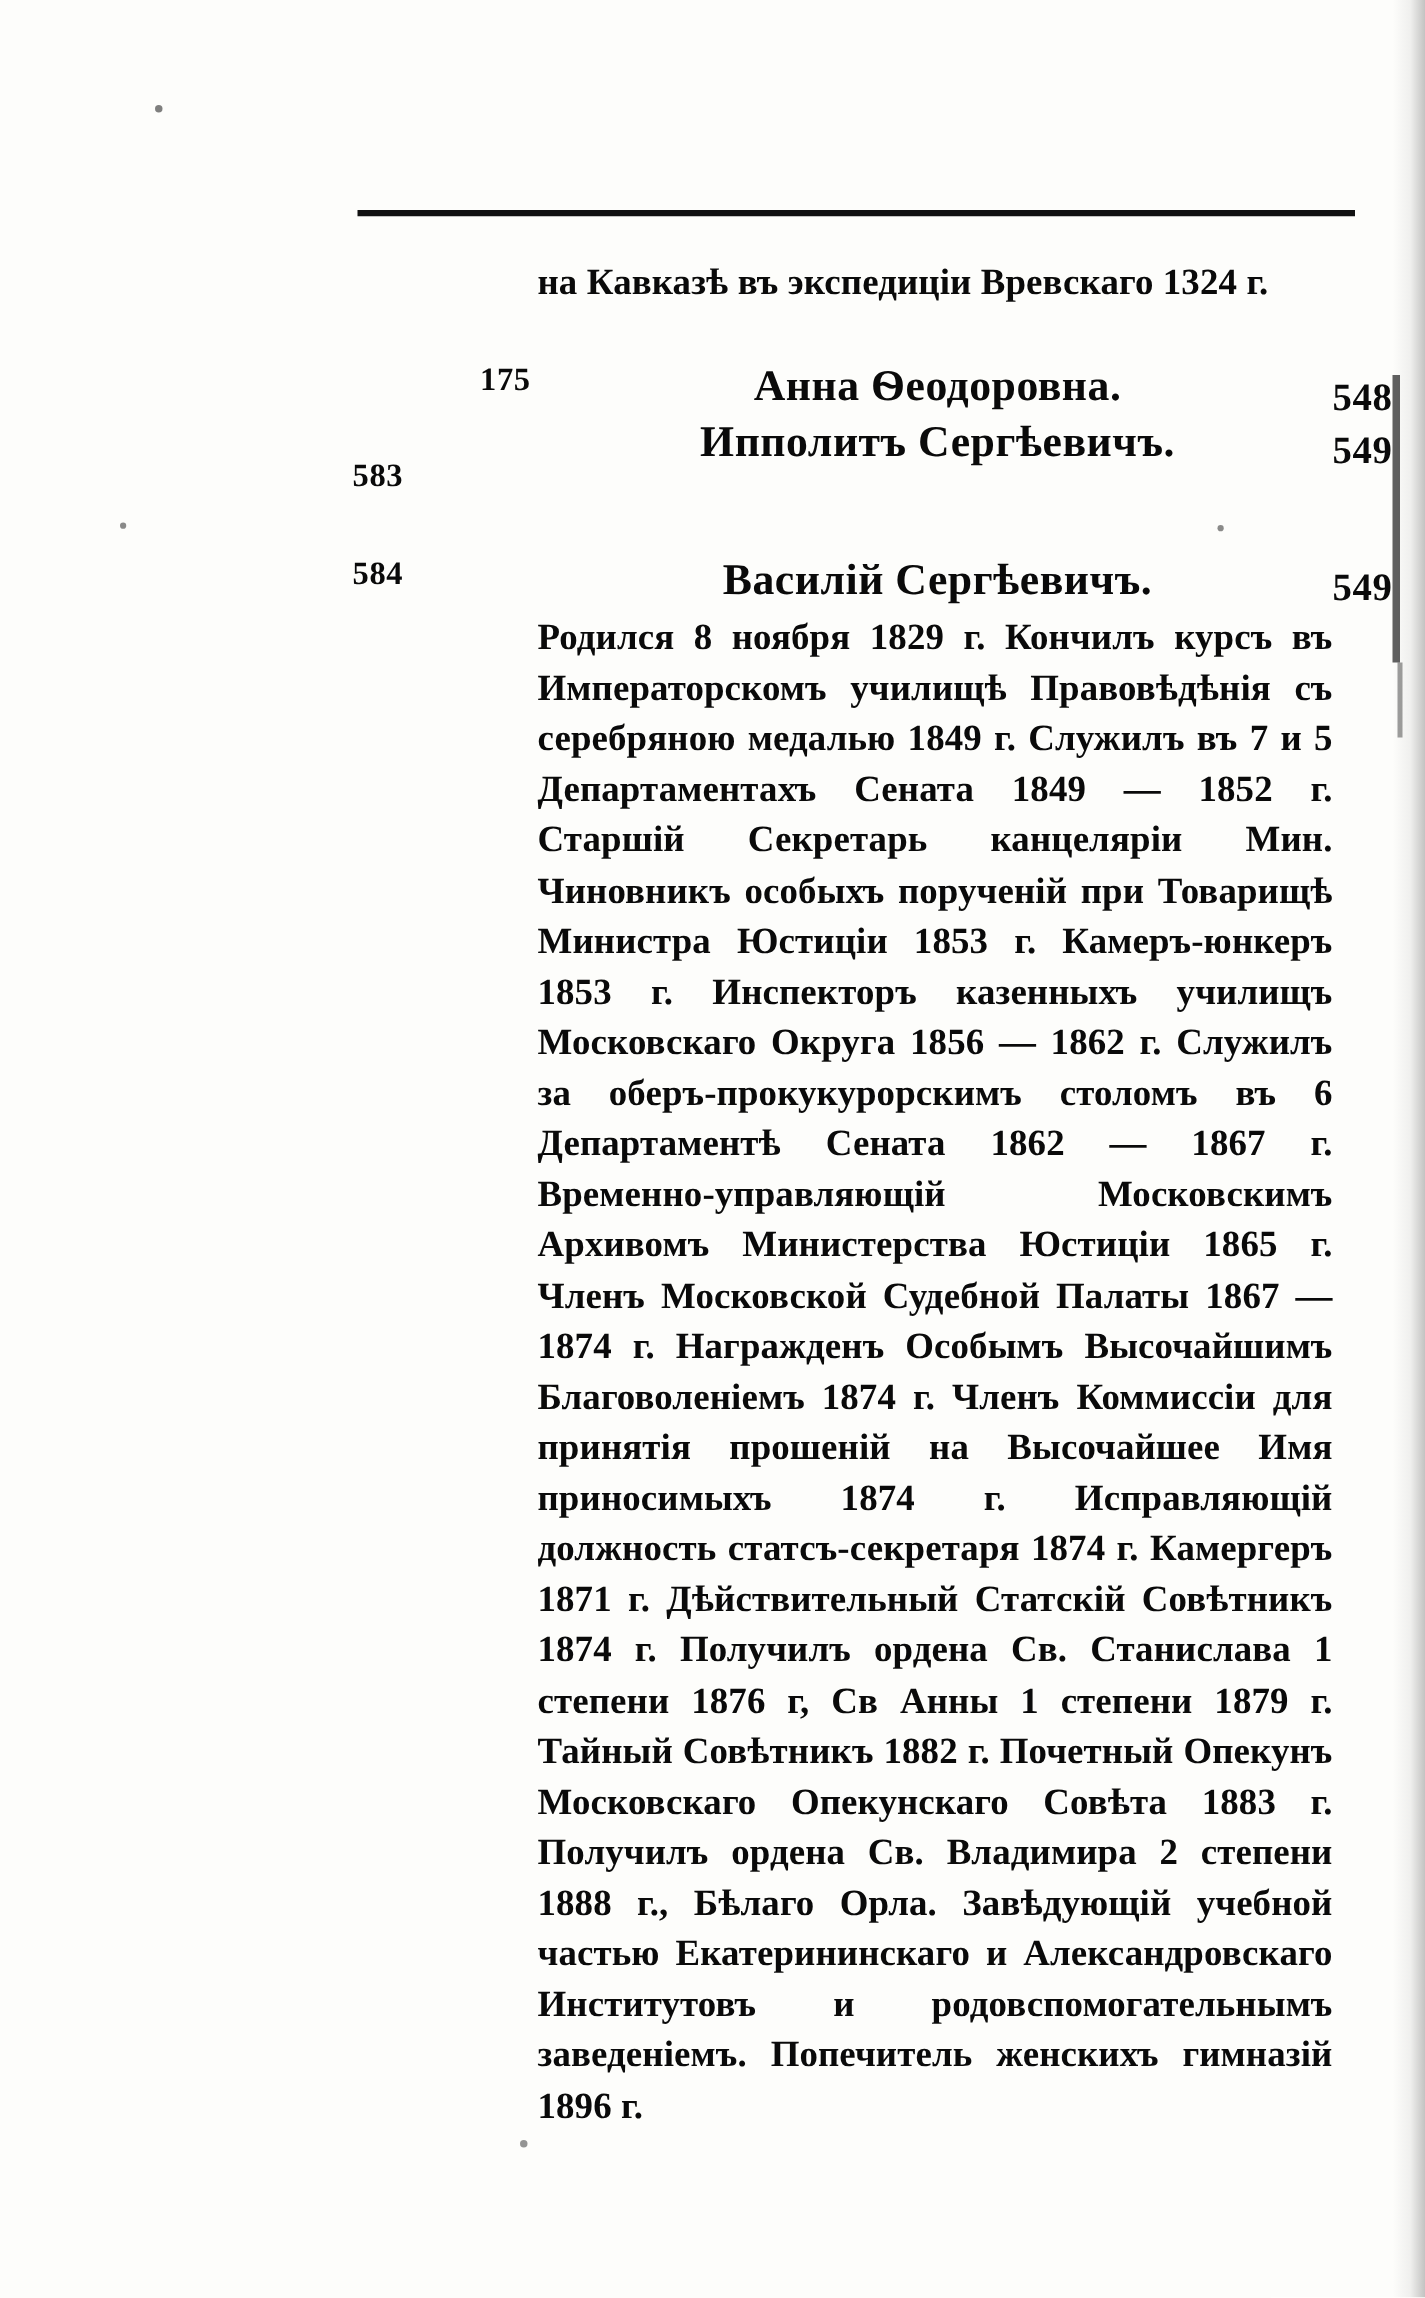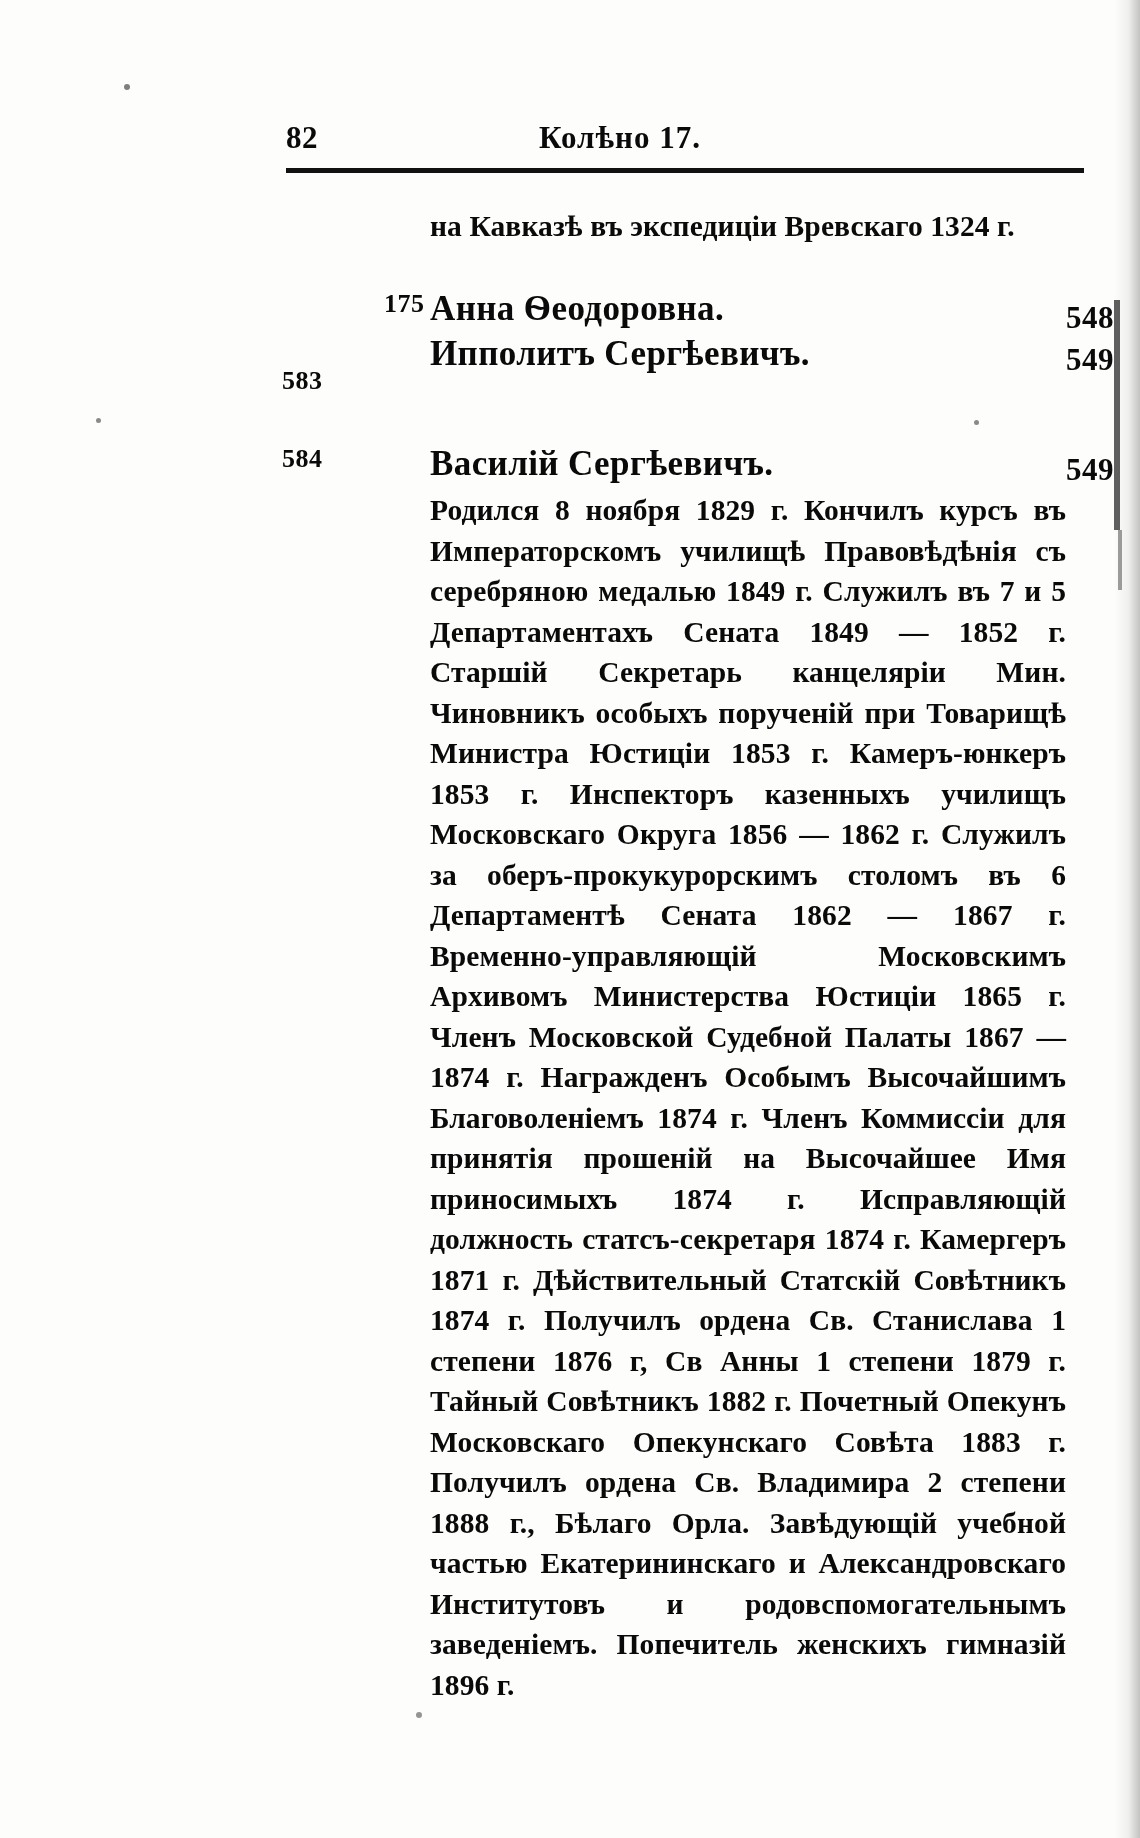--- a/index.html
+++ b/index.html
@@ -87,20 +87,21 @@
     text-align: justify;
     letter-spacing: 0.1px;
   }
   .para.loose { text-align: justify; }
 
   .entry-head {
     font-size: 35px;
     line-height: 44px;
     font-weight: 700;
     letter-spacing: 0.4px;
+    text-align: center;
   }
 
   
   .blk { position: absolute; }
 
   .b-cont      { left: 430px; top: 206px; width: 640px; }
   .b-175       { left: 430px; top: 287px; width: 640px; }
   .b-583       { left: 430px; top: 332px; width: 640px; }
   .b-583-sub   { left: 430px; top: 374px; width: 640px; }
   .b-584       { left: 430px; top: 442px; width: 640px; }
@@ -135,24 +136,20 @@
 <div class="page">
 
   <div class="scan-edge"></div>
   <div class="scan-mark m1"></div>
   <div class="scan-mark m2"></div>
   <div class="scan-mark m3"></div>
   <div class="scan-mark m4"></div>
   <div class="scan-mark m5"></div>
   <div class="scan-mark m6"></div>
 
-  <div class="header">
-    <div class="folio">82</div>
-    <div class="running-title">Колѣно 17.</div>
-  </div>
 
   <div class="rule"></div>
 
   <div class="blk b-cont para">на Кавказѣ въ экспедиціи Вревскаго 1324 г.</div>
 
   <div class="num n-175">175</div>
   <div class="blk b-175 entry-head">Анна Ѳеодоровна.</div>
   <div class="rnum r-548">548</div>
 
   <div class="num n-583">583</div>

